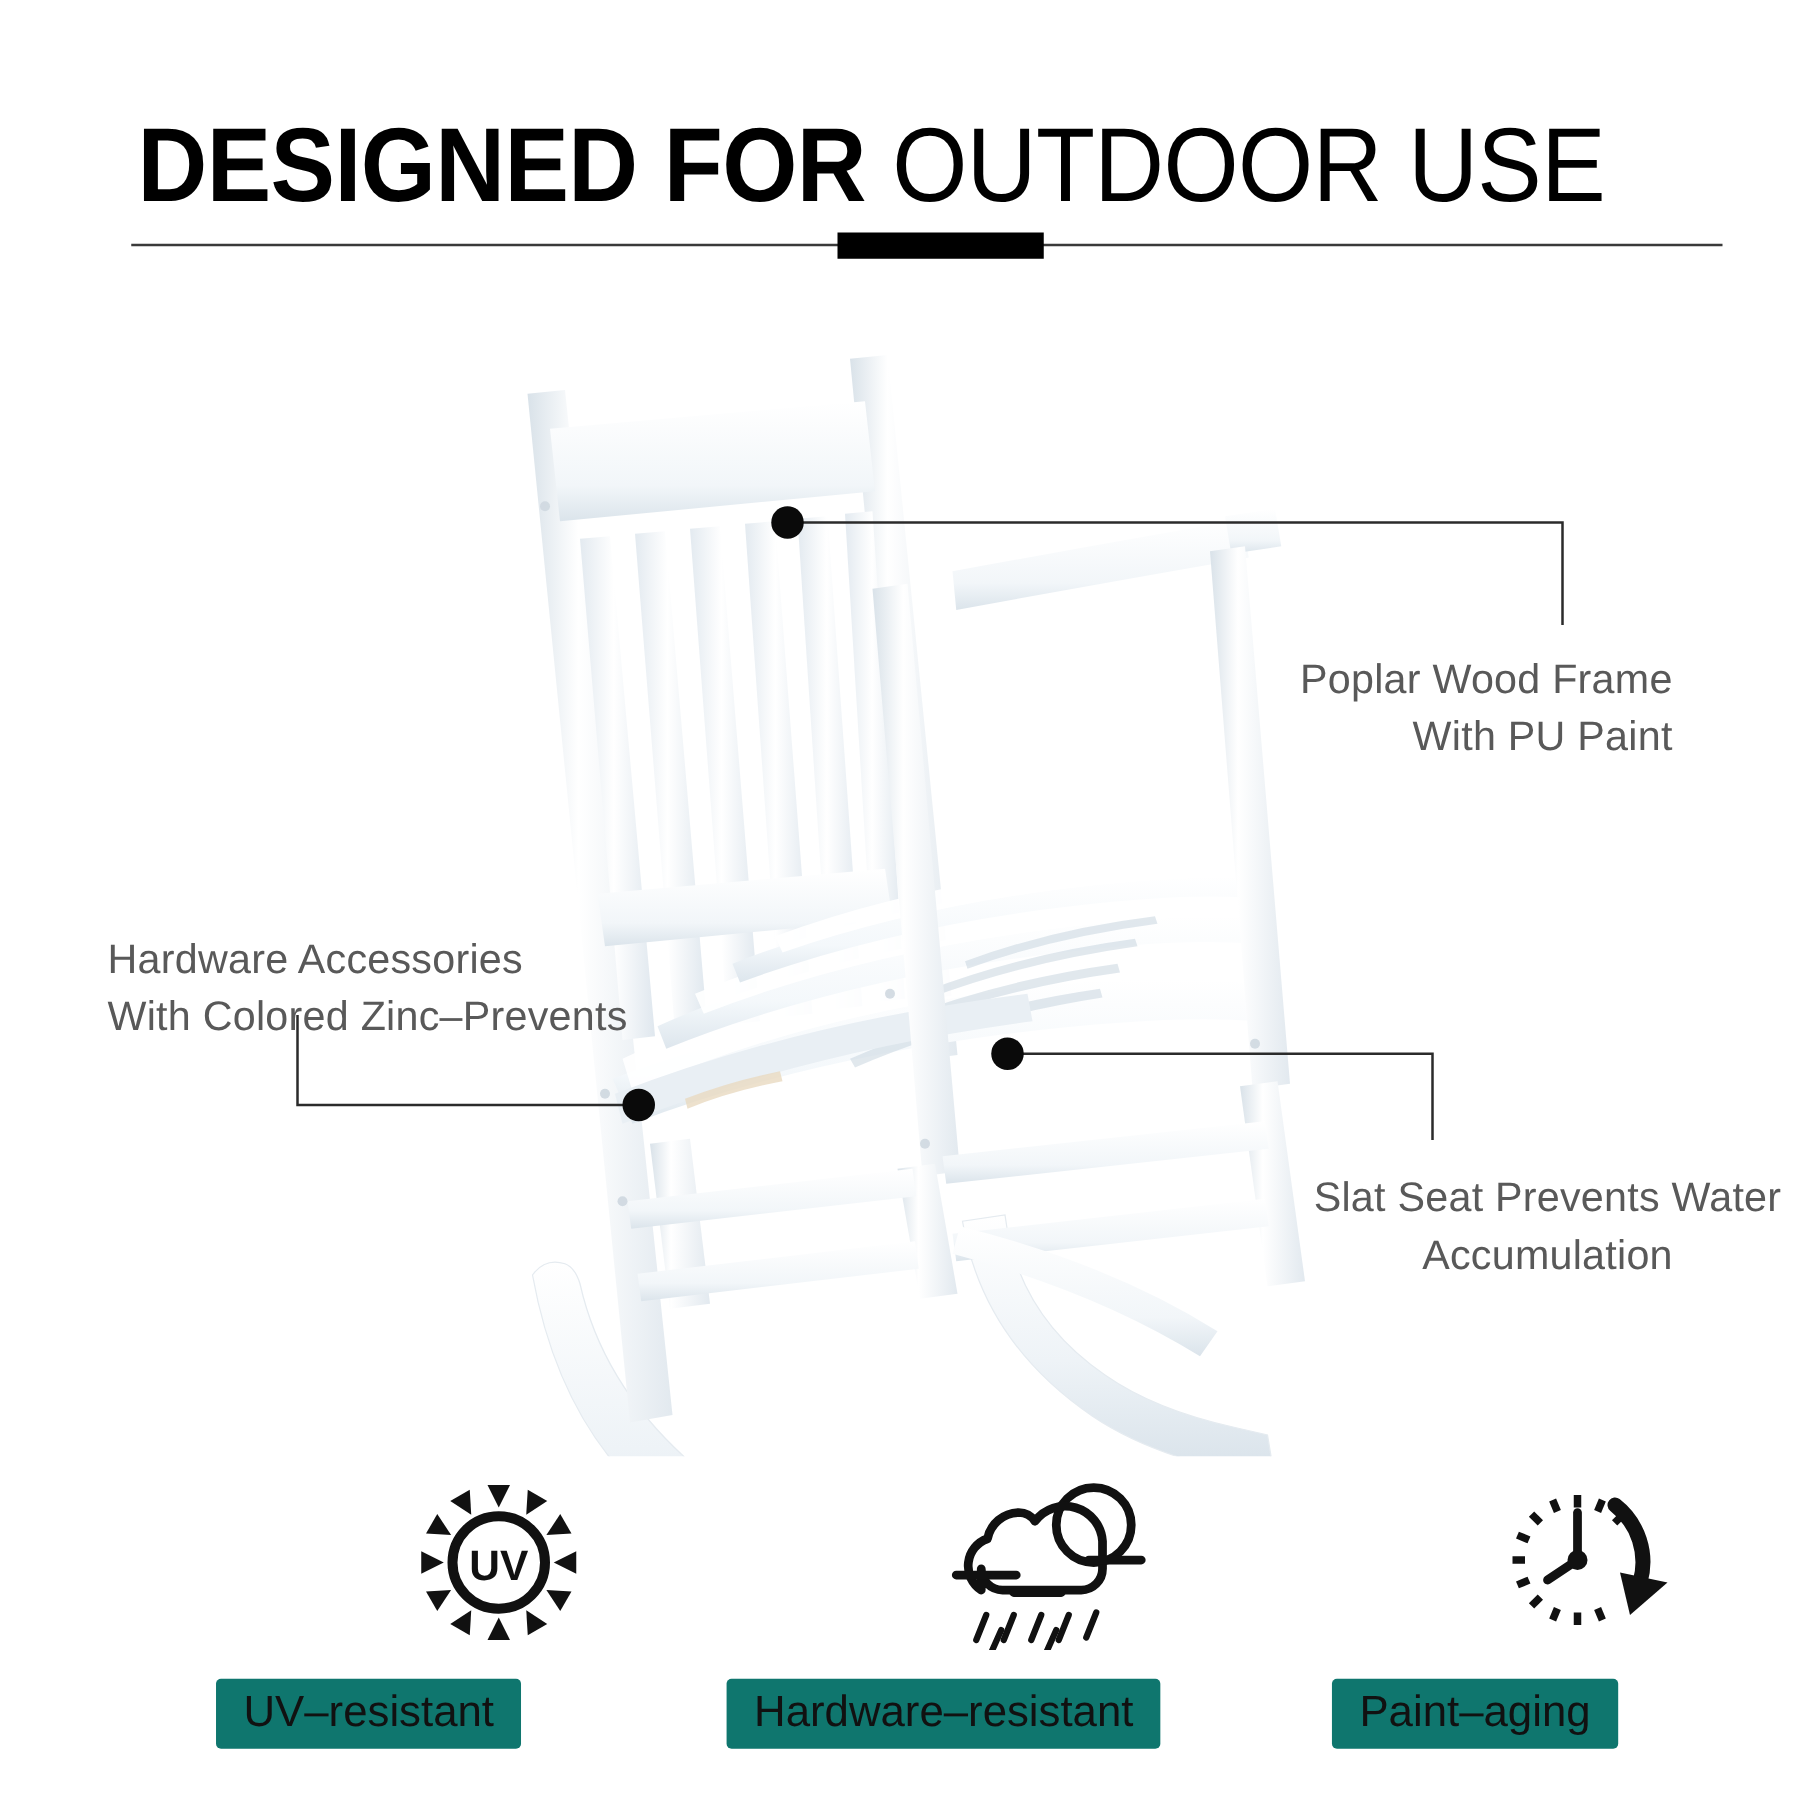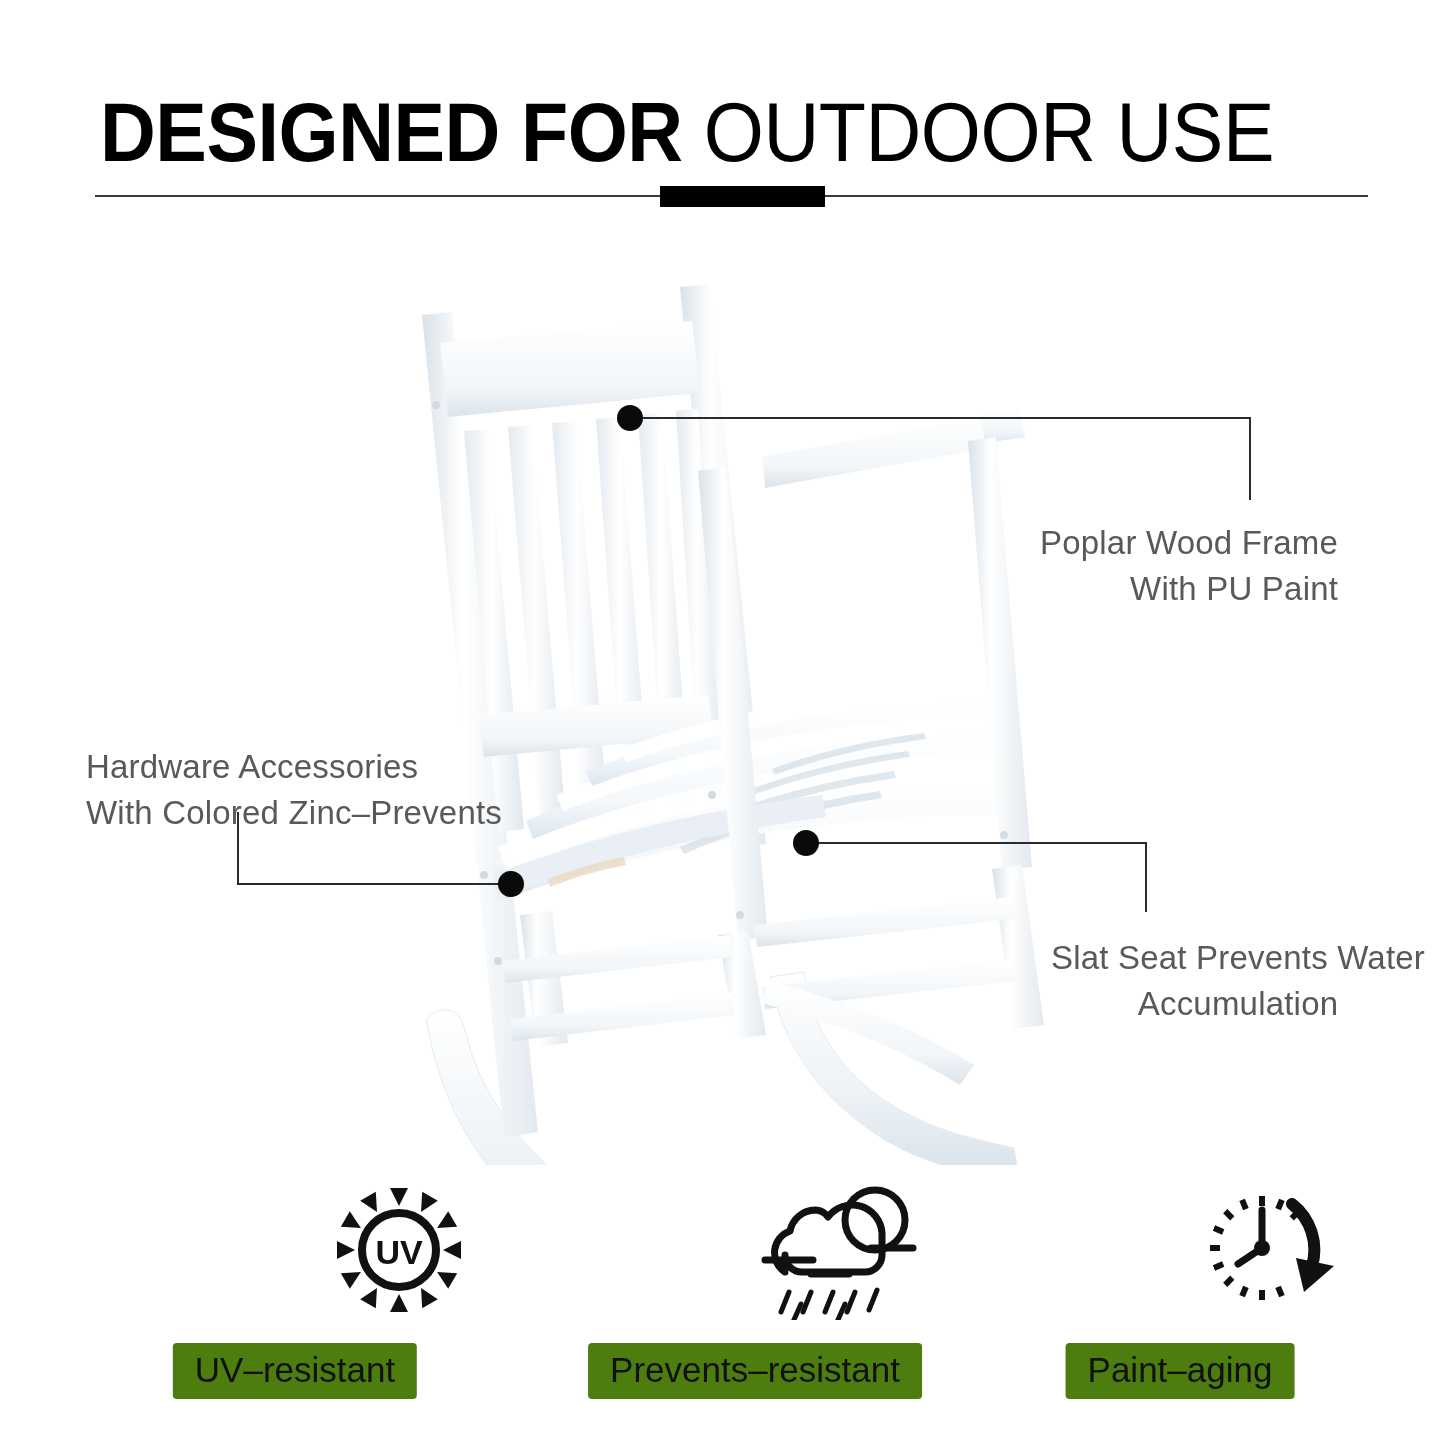--- a/index.html
+++ b/index.html
@@ -12,21 +12,21 @@
     height: 1445px;
     position: relative;
     overflow: hidden;
     font-family: "Liberation Sans", sans-serif;
     -webkit-font-smoothing: antialiased;
   }
 
   
   #header {
     position: absolute;
-    left: 8px; top: 0;
+    left: 18px; top: 0;
     width: 1358px;
     height: 230px;
   }
   #title {
     position: absolute;
     left: 92px;
     top: 86px;
     width: 1280px;
     height: 92px;
     white-space: nowrap;
@@ -145,21 +145,21 @@
     height: 140px;
     display: flex;
     align-items: center;
     justify-content: flex-end;
   }
   .feature-chip {
     position: absolute;
     top: 163px;
     left: 50%;
     transform: translateX(-50%);
-    background: #4d7c0f;
+    background: #0f766e;
     border-radius: 4px;
     padding: 7px 22px 9px 22px;
     font-size: 35px;
     line-height: 40px;
     color: #111111;
     white-space: nowrap;
   }
 </style>
 </head>
 <body>
@@ -390,21 +390,21 @@
             <path d="M56 112 L48 132"></path>
             <path d="M78 112 L70 132"></path>
             <path d="M100 112 L92 132"></path>
             <path d="M122 110 L114 130"></path>
             <path d="M46 124 L38 142"></path>
             <path d="M90 124 L82 142"></path>
           </g>
         </g>
       </svg>
     </div>
-    <div class="feature-chip">Prevents–resistant</div>
+    <div class="feature-chip">Hardware–resistant</div>
   </div>
 
   <div class="feature" id="feature-aging">
     <div class="feature-icon">
       <svg width="150" height="140" viewBox="0 0 150 140">
 
         <g stroke="#111111" stroke-width="6" stroke-linecap="butt" fill="none">
           <g transform="translate(62,68)">
             <g>
                 <line x1="0" y1="-52" x2="0" y2="-42"></line>

